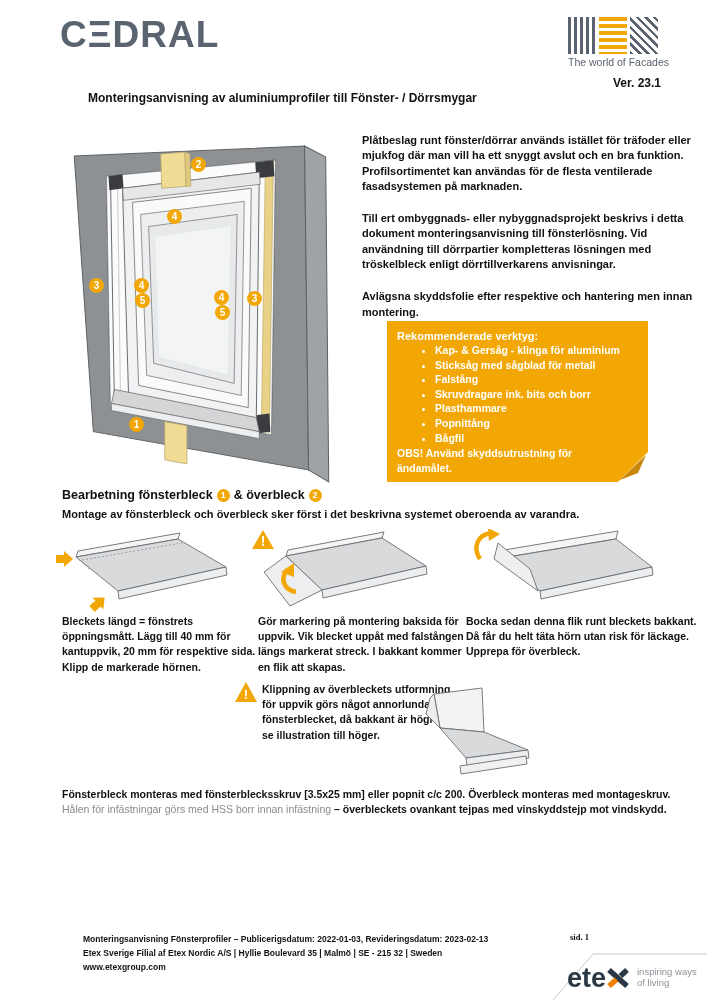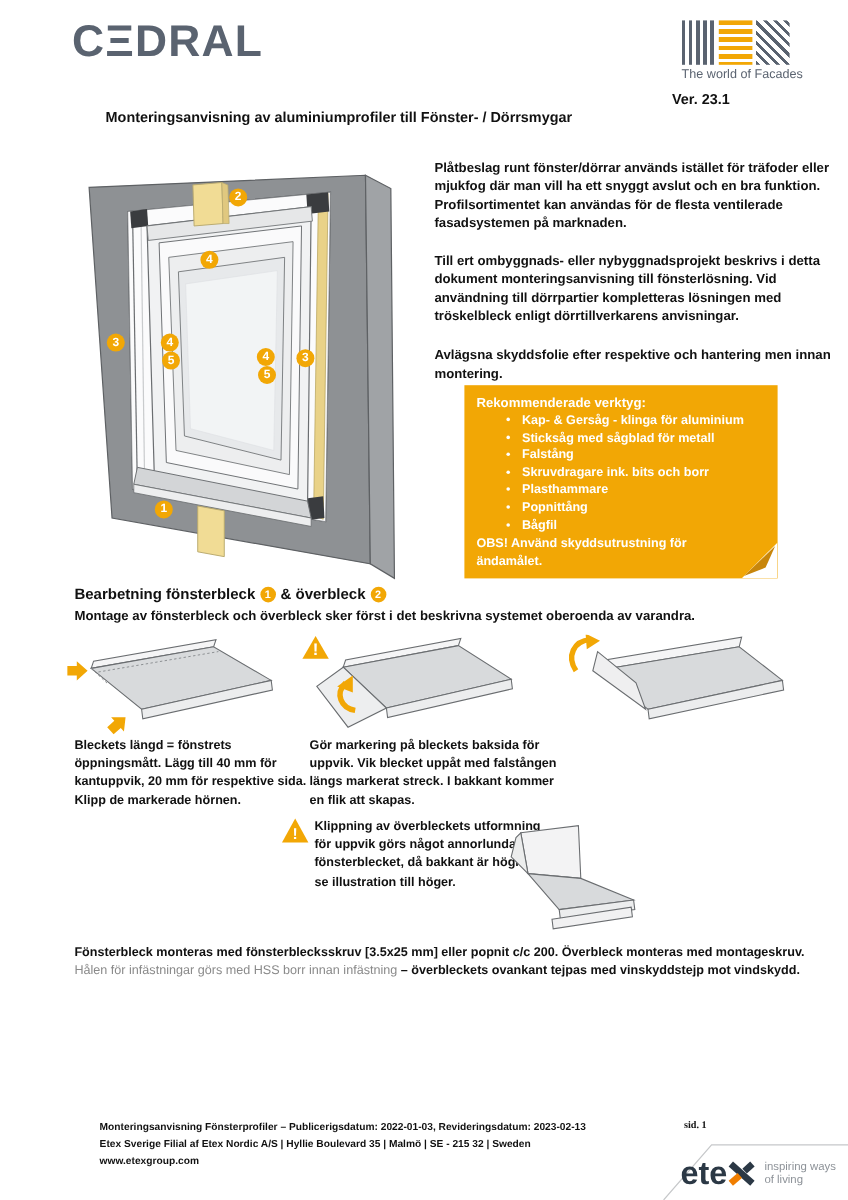--- a/index.html
+++ b/index.html
@@ -9,21 +9,21 @@
 
   
   .logo-cedral{left:46px;top:14px;font-size:37px;font-weight:bold;color:#5a6370;letter-spacing:1px;margin-left:14px;}
   .facades{left:568px;top:17px;width:96px;}
   .facades-blocks{display:flex;gap:3px;}
   .fb{width:28px;height:37px;}
   .fb1{background:repeating-linear-gradient(to right,#5a6370 0 3px,#ffffff 3px 6px);}
   .fb2{background:repeating-linear-gradient(to bottom,#f2a705 0 4px,#ffffff 4px 7px);}
   .fb3{background:repeating-linear-gradient(45deg,#5a6370 0 2.5px,#ffffff 2.5px 6px);}
   .facades-caption{font-size:10.5px;color:#5a6370;margin-top:2px;white-space:nowrap;}
-  .version{left:560px;top:76px;width:101px;text-align:left;font-size:12px;font-weight:bold;}
+  .version{left:560px;top:76px;width:101px;text-align:right;font-size:12px;font-weight:bold;}
   .doc-title{left:88px;top:91px;font-size:12px;font-weight:bold;}
 
   
   .intro{left:362px;top:133px;width:340px;font-size:11px;font-weight:bold;line-height:15.3px;}
   .intro p{margin:0 0 17px 0;}
 
   
   .tools{left:387px;top:321px;width:261px;height:161px;background:#f2a705;color:#ffffff;
          box-sizing:border-box;padding:9px 12px 6px 10px;font-weight:bold;overflow:hidden;}
   .tools-title{font-size:11px;margin:0 0 1px 0;}
@@ -175,21 +175,22 @@
   <svg class="abs" style="left:466px;top:529px;" width="195" height="82" viewBox="0 0 195 82">
     <polygon points="30,30 150,10 152,2 32,22" fill="#f5f5f6" stroke="#6a6d70" stroke-width="0.9"></polygon>
     <polygon points="30,30 150,10 186,38 74,62" fill="#d8dadc" stroke="#6a6d70" stroke-width="0.9"></polygon>
     <polygon points="74,62 186,38 187,46 75,70" fill="#ecedee" stroke="#6a6d70" stroke-width="0.9"></polygon>
     <polygon points="28,30 72,62 64,40 32,14" fill="#efeff0" stroke="#6a6d70" stroke-width="0.9"></polygon>
     <path d="M14,30 C 6,18 12,5 26,4" stroke="#f2a705" stroke-width="4.5" fill="none"></path>
     <polygon points="22,-1 34,5 23,12" fill="#f2a705"></polygon>
   </svg>
 
   <div class="abs caption cap1">Bleckets längd = fönstrets öppningsmått. Lägg till 40 mm för kantuppvik, 20 mm för respektive sida. Klipp de markerade hörnen.</div>
-  <div class="abs caption cap2">Gör markering på bleckets baksida för uppvik. Vik blecket uppåt med falstången längs markerat streck.  I bakkant kommer en flik att skapas.</div>
+  <div class="abs caption cap2">Gör markering på montering baksida för uppvik. Vik blecket uppåt med falstången längs markerat streck.  I bakkant kommer en flik att skapas.</div>
+  <div class="abs caption cap3">Bocka sedan denna flik runt bleckets bakkant. Då får du helt täta hörn utan risk för läckage. Upprepa för överbleck.</div>
 
   <svg class="abs" style="left:234px;top:681px;" width="24" height="22" viewBox="0 0 24 22">
     <polygon points="12,1 23,21 1,21" fill="#f2a705"></polygon>
     <text x="12" y="18" font-size="13" font-weight="bold" fill="#ffffff" text-anchor="middle">!</text>
   </svg>
   <div class="abs warn-text">Klippning av överbleckets utformning för uppvik görs något annorlunda än fönsterblecket, då bakkant är högre – se illustration till höger.</div>
 
   <svg class="abs" style="left:404px;top:684px;" width="145" height="100" viewBox="0 0 145 100">
     <polygon points="30,10 78,4 80,48 36,44" fill="#f3f3f4" stroke="#6a6d70" stroke-width="0.9"></polygon>
     <polygon points="30,10 36,44 22,30 26,14" fill="#eceded" stroke="#6a6d70" stroke-width="0.9"></polygon>

